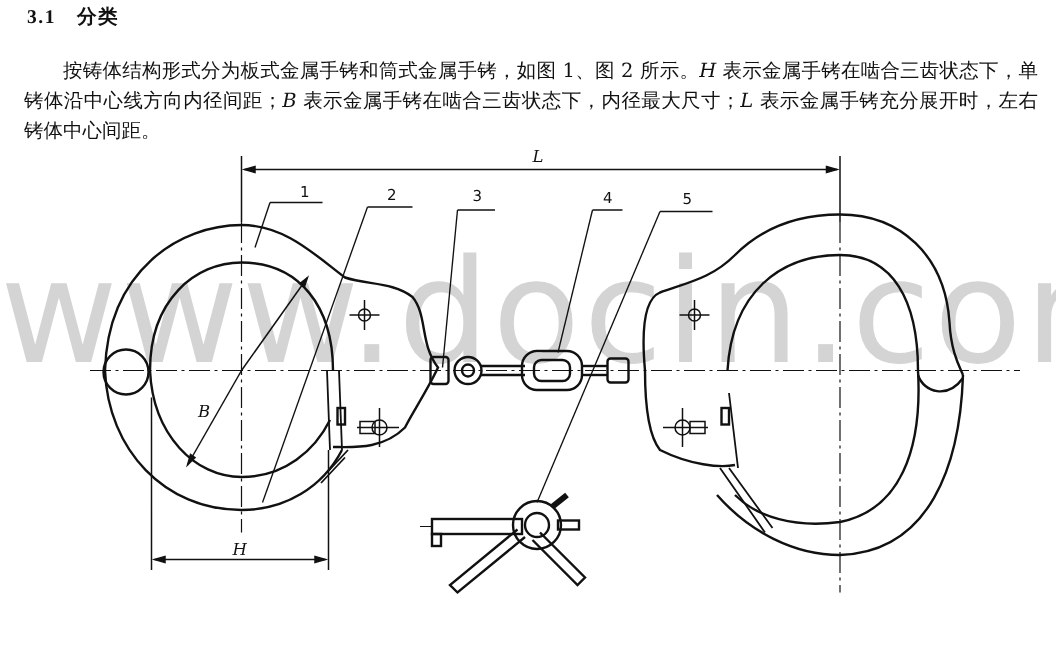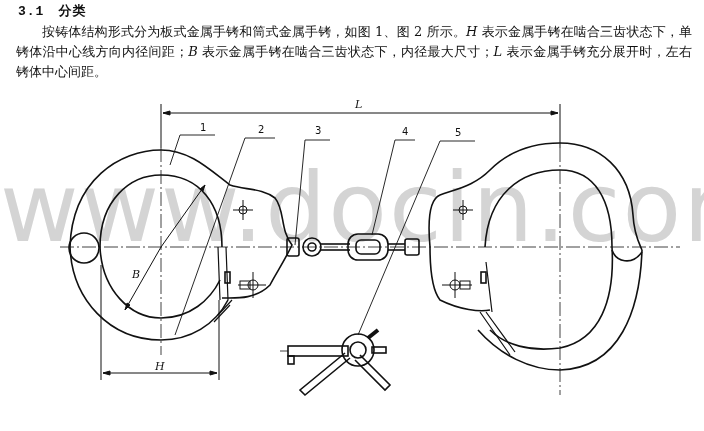--- a/index.html
+++ b/index.html
@@ -1,21 +1,21 @@
 <!DOCTYPE html>
 <html><head>
 <meta charset="utf-8">
 <style>
   html, body { margin: 0; padding: 0; background: #ffffff; }
   body { width: 704px; height: 431px; position: relative; overflow: hidden;
          font-family: "DejaVu Serif", "Liberation Serif", serif; color: #111; }
   .heading { position: absolute; left: 18px; top: 2px; font-size: 13px; font-weight: bold;
-             font-family: Liberation Mono, monospace; letter-spacing: 1px; }
+             font-family: Liberation Serif, serif; letter-spacing: 1px; }
   .heading .num { margin-right: 14px; }
-  .para { position: absolute; left: 16px; top: 22px; width: 676px; font-size: 13px;
+  .para { position: absolute; left: 16px; top: 38px; width: 676px; font-size: 13px;
           line-height: 20px; text-indent: 26px; text-align: justify; }
   .para i { font-style: italic; }
   .figure { position: absolute; left: 0; top: 90px; width: 704px; height: 341px; }
   .watermark { position: absolute; left: 0; top: 160px; width: 704px; text-align: center;
                font-family: "DejaVu Sans", "Liberation Sans", sans-serif; font-size: 96px;
                color: #d4d4d4; letter-spacing: 2px; z-index: 0; line-height: 1; }
   svg { position: absolute; left: 0; top: 0; z-index: 1; }
   .lbl { font-family: "DejaVu Sans", "Liberation Sans", sans-serif; font-size: 10px; fill: #111; }
   .dim { font-family: "DejaVu Serif", "Liberation Serif", serif; font-size: 11px; font-style: italic; fill: #111; }
 </style>

